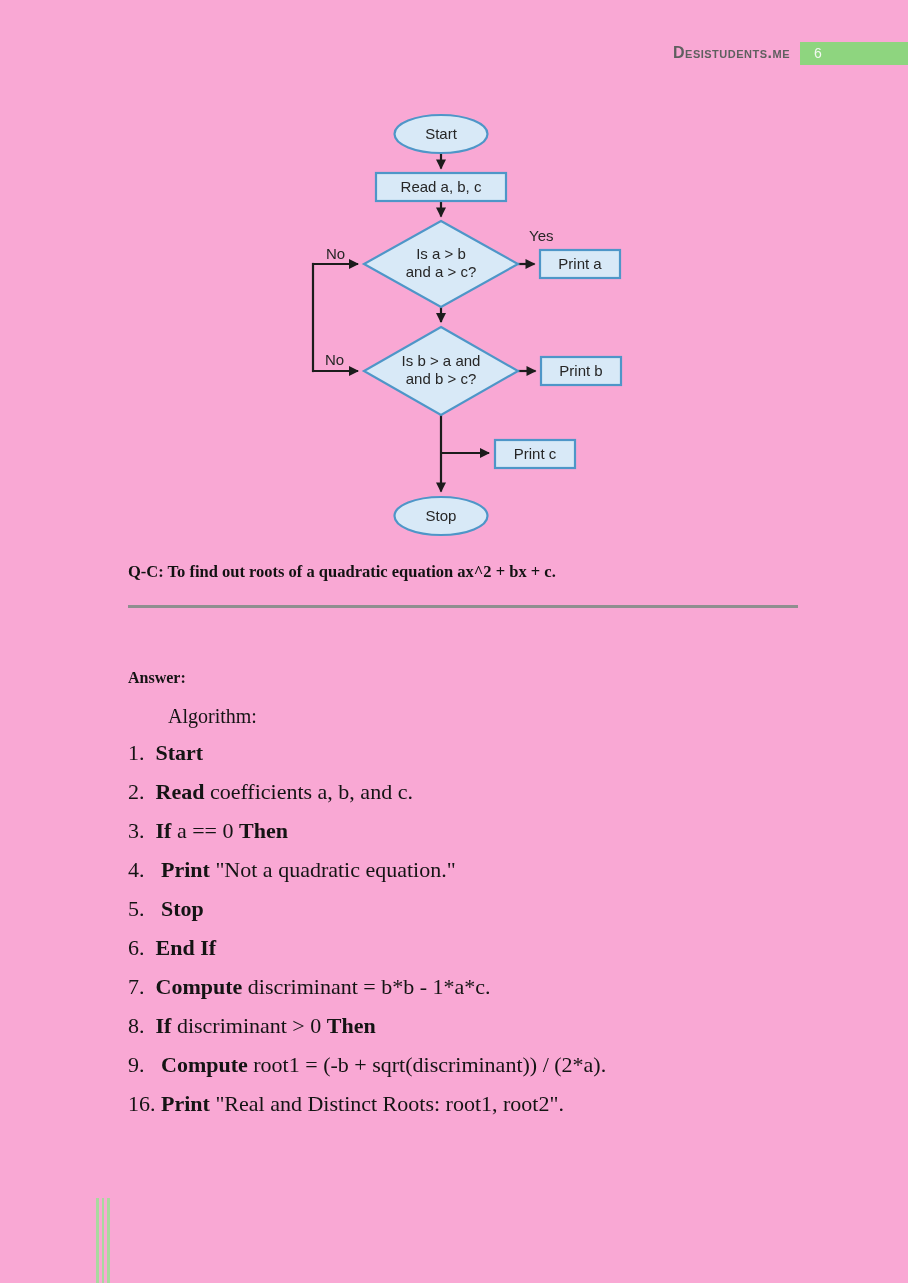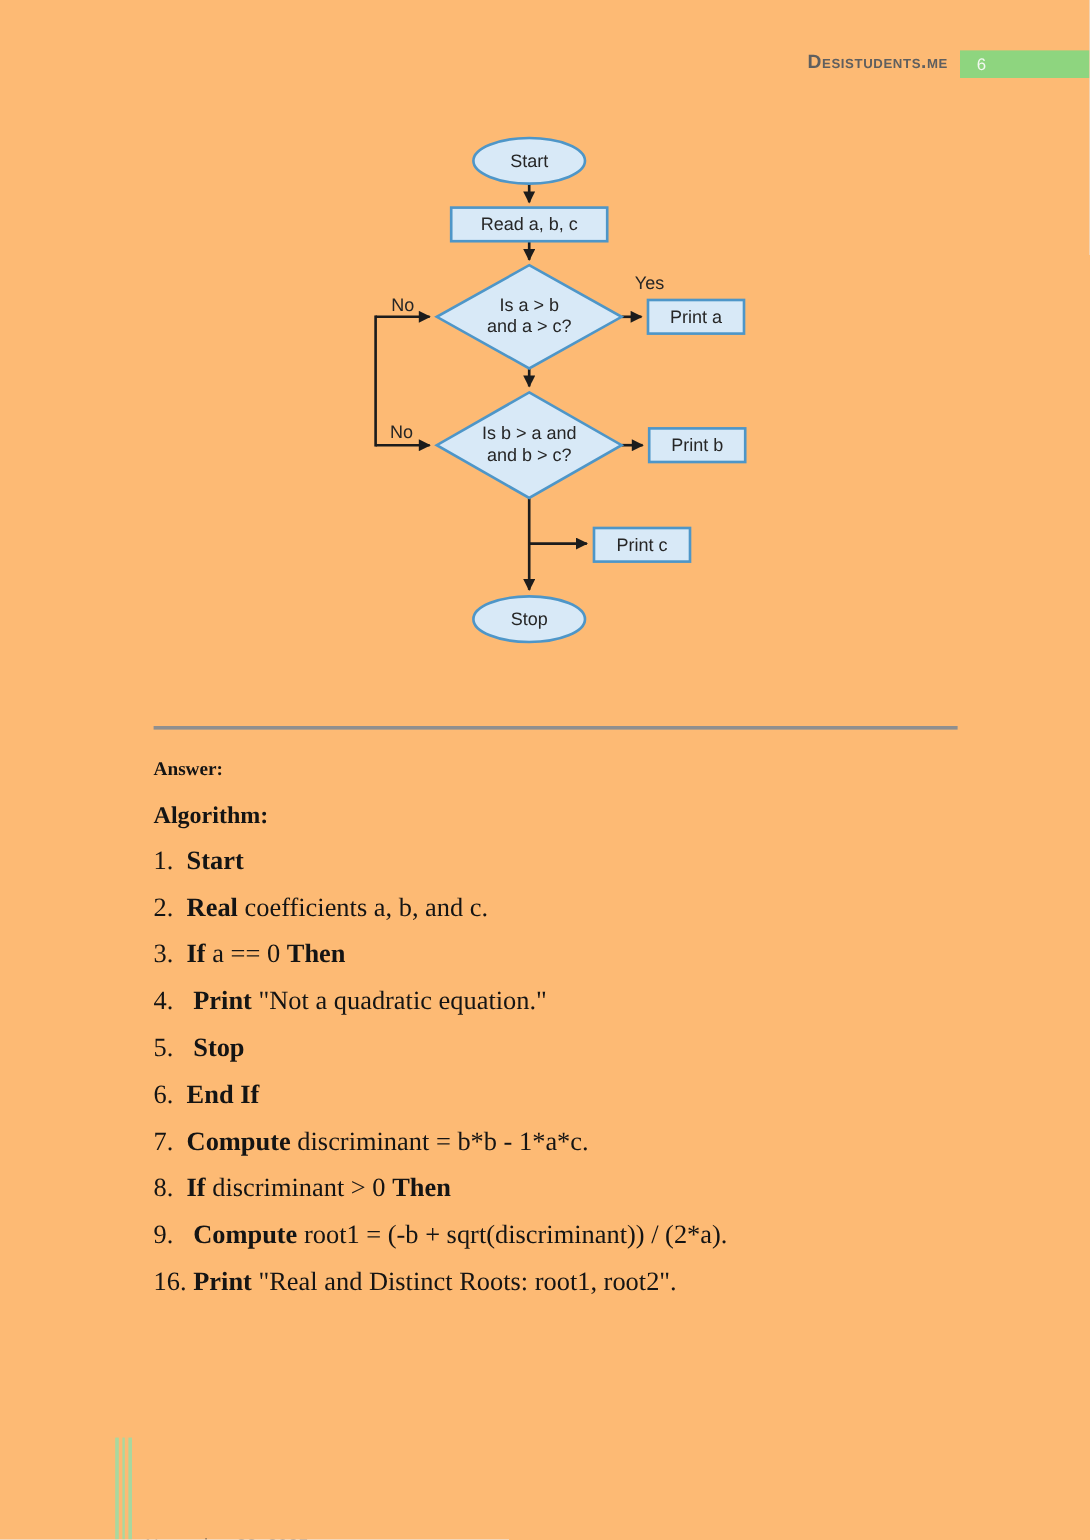--- a/index.html
+++ b/index.html
@@ -1,33 +1,33 @@
 <!DOCTYPE html>
 <html><head>
 <meta charset="utf-8">
 <style>
   html,body{margin:0;padding:0;background:#e9e9e9;}
-  .page{position:relative;width:908px;height:1283px;background:#fdba74;overflow:hidden;
+  .page{position:relative;width:908px;height:1283px;background:#f9a8d4;overflow:hidden;
         font-family:"Liberation Serif",serif;margin:0 auto;}
   
   .hdr-site{position:absolute;top:44px;right:118px;font-family:"Liberation Sans",sans-serif;
             font-variant:small-caps;font-size:16px;letter-spacing:.5px;color:#5f5f5f;font-weight:600;}
   .hdr-badge{position:absolute;top:42px;left:800px;width:108px;height:23px;background:#8ed57f;
              color:#f3f8f1;font-family:"Liberation Sans",sans-serif;font-size:14px;line-height:23px;
              padding-left:14px;box-sizing:border-box;}
   
   .flowchart{position:absolute;left:0;top:100px;width:908px;height:450px;}
   .flowchart text{font-family:"Liberation Sans",sans-serif;font-size:15px;fill:#262626;stroke:none;}
   
   .question{position:absolute;left:128px;top:562px;width:700px;font-size:16.5px;font-weight:bold;color:#121212;}
   .rule{position:absolute;left:128px;top:605px;width:670px;height:3px;background:#8f8f8f;}
   
-  .answer{position:absolute;left:128px;top:632px;width:690px;color:#141414;}
+  .answer{position:absolute;left:128px;top:668px;width:690px;color:#141414;}
   .answer-label{font-size:16px;font-weight:bold;line-height:19px;margin-bottom:17px;}
-  .algo-label{font-size:20px;font-weight:bold;line-height:24px;margin-bottom:14px;}
+  .algo-label{font-size:20px;font-weight:normal;line-height:24px;margin-bottom:14px;margin-left:40px;}
   .step{font-size:22px;line-height:21px;margin-bottom:18px;white-space:pre-wrap;}
   .step .b{font-weight:bold;}
   
   .footer-bars{position:absolute;left:96px;top:1198px;width:14px;height:85px;
                display:flex;justify-content:space-between;}
   .footer-bars span{width:2.6px;background:#a9d89f;}
   .footer-date{position:absolute;left:121px;top:1280px;font-family:"Liberation Sans",sans-serif;
                font-size:15.5px;color:#3a3a3a;}
 </style>
 </head>
@@ -80,29 +80,30 @@
     <text x="441" y="384" text-anchor="middle">and b &gt; c?</text>
     <text x="581" y="376" text-anchor="middle">Print b</text>
     <text x="535" y="459" text-anchor="middle">Print c</text>
     <text x="441" y="521" text-anchor="middle">Stop</text>
 
     <text x="529" y="241">Yes</text>
     <text x="326" y="259">No</text>
     <text x="325" y="365">No</text>
   </svg>
 
+  <div class="question">Q-C: To find out roots of a quadratic equation ax^2 + bx + c.</div>
 
   <div class="rule"></div>
 
   <div class="answer">
     <div class="answer-label">Answer:</div>
     <div class="algo-label">Algorithm:</div>
     <div>
         <div class="step"><span>1.  </span><span class="b">Start</span></div>
-        <div class="step"><span>2.  </span><span class="b">Real</span><span> coefficients a, b, and c.</span></div>
+        <div class="step"><span>2.  </span><span class="b">Read</span><span> coefficients a, b, and c.</span></div>
         <div class="step"><span>3.  </span><span class="b">If</span><span> a == 0 </span><span class="b">Then</span></div>
         <div class="step"><span>4.   </span><span class="b">Print</span><span> "Not a quadratic equation."</span></div>
         <div class="step"><span>5.   </span><span class="b">Stop</span></div>
         <div class="step"><span>6.  </span><span class="b">End If</span></div>
         <div class="step"><span>7.  </span><span class="b">Compute</span><span> discriminant = b*b - 1*a*c.</span></div>
         <div class="step"><span>8.  </span><span class="b">If</span><span> discriminant &gt; 0 </span><span class="b">Then</span></div>
         <div class="step"><span>9.   </span><span class="b">Compute</span><span> root1 = (-b + sqrt(discriminant)) / (2*a).</span></div>
         <div class="step"><span>16. </span><span class="b">Print</span><span> "Real and Distinct Roots: root1, root2".</span></div>
       </div>
   </div>

